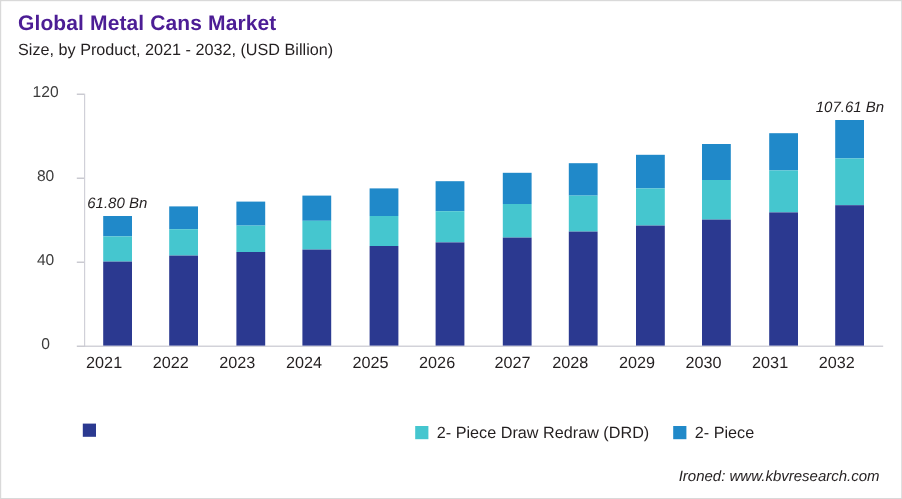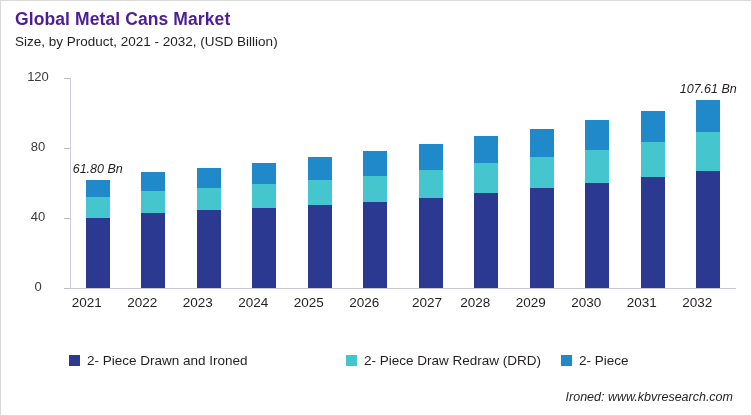--- a/index.html
+++ b/index.html
@@ -185,21 +185,20 @@
       <div class="xtick-label" style="left: 416.25px; margin-left: -26px;">2028</div>
       <div class="xtick-label" style="left: 471.75px; margin-left: -26px;">2029</div>
       <div class="xtick-label" style="left: 527.25px; margin-left: -26px;">2030</div>
       <div class="xtick-label" style="left: 582.75px; margin-left: -26px;">2031</div>
       <div class="xtick-label" style="left: 638.25px; margin-left: -26px;">2032</div>
     </div>
 
   <div class="legend" id="legend">
       <div class="legend-item" style="left: 68px;">
         <span class="swatch" style="background: rgb(43, 57, 144);"></span>
-        <span>2- Piece Drawn and Ironed</span>
       </div>
       <div class="legend-item" style="left: 345px;">
         <span class="swatch" style="background: rgb(69, 198, 207);"></span>
         <span>2- Piece Draw Redraw (DRD)</span>
       </div>
       <div class="legend-item" style="left: 560px;">
         <span class="swatch" style="background: rgb(32, 137, 201);"></span>
         <span>2- Piece</span>
       </div>
     </div>

